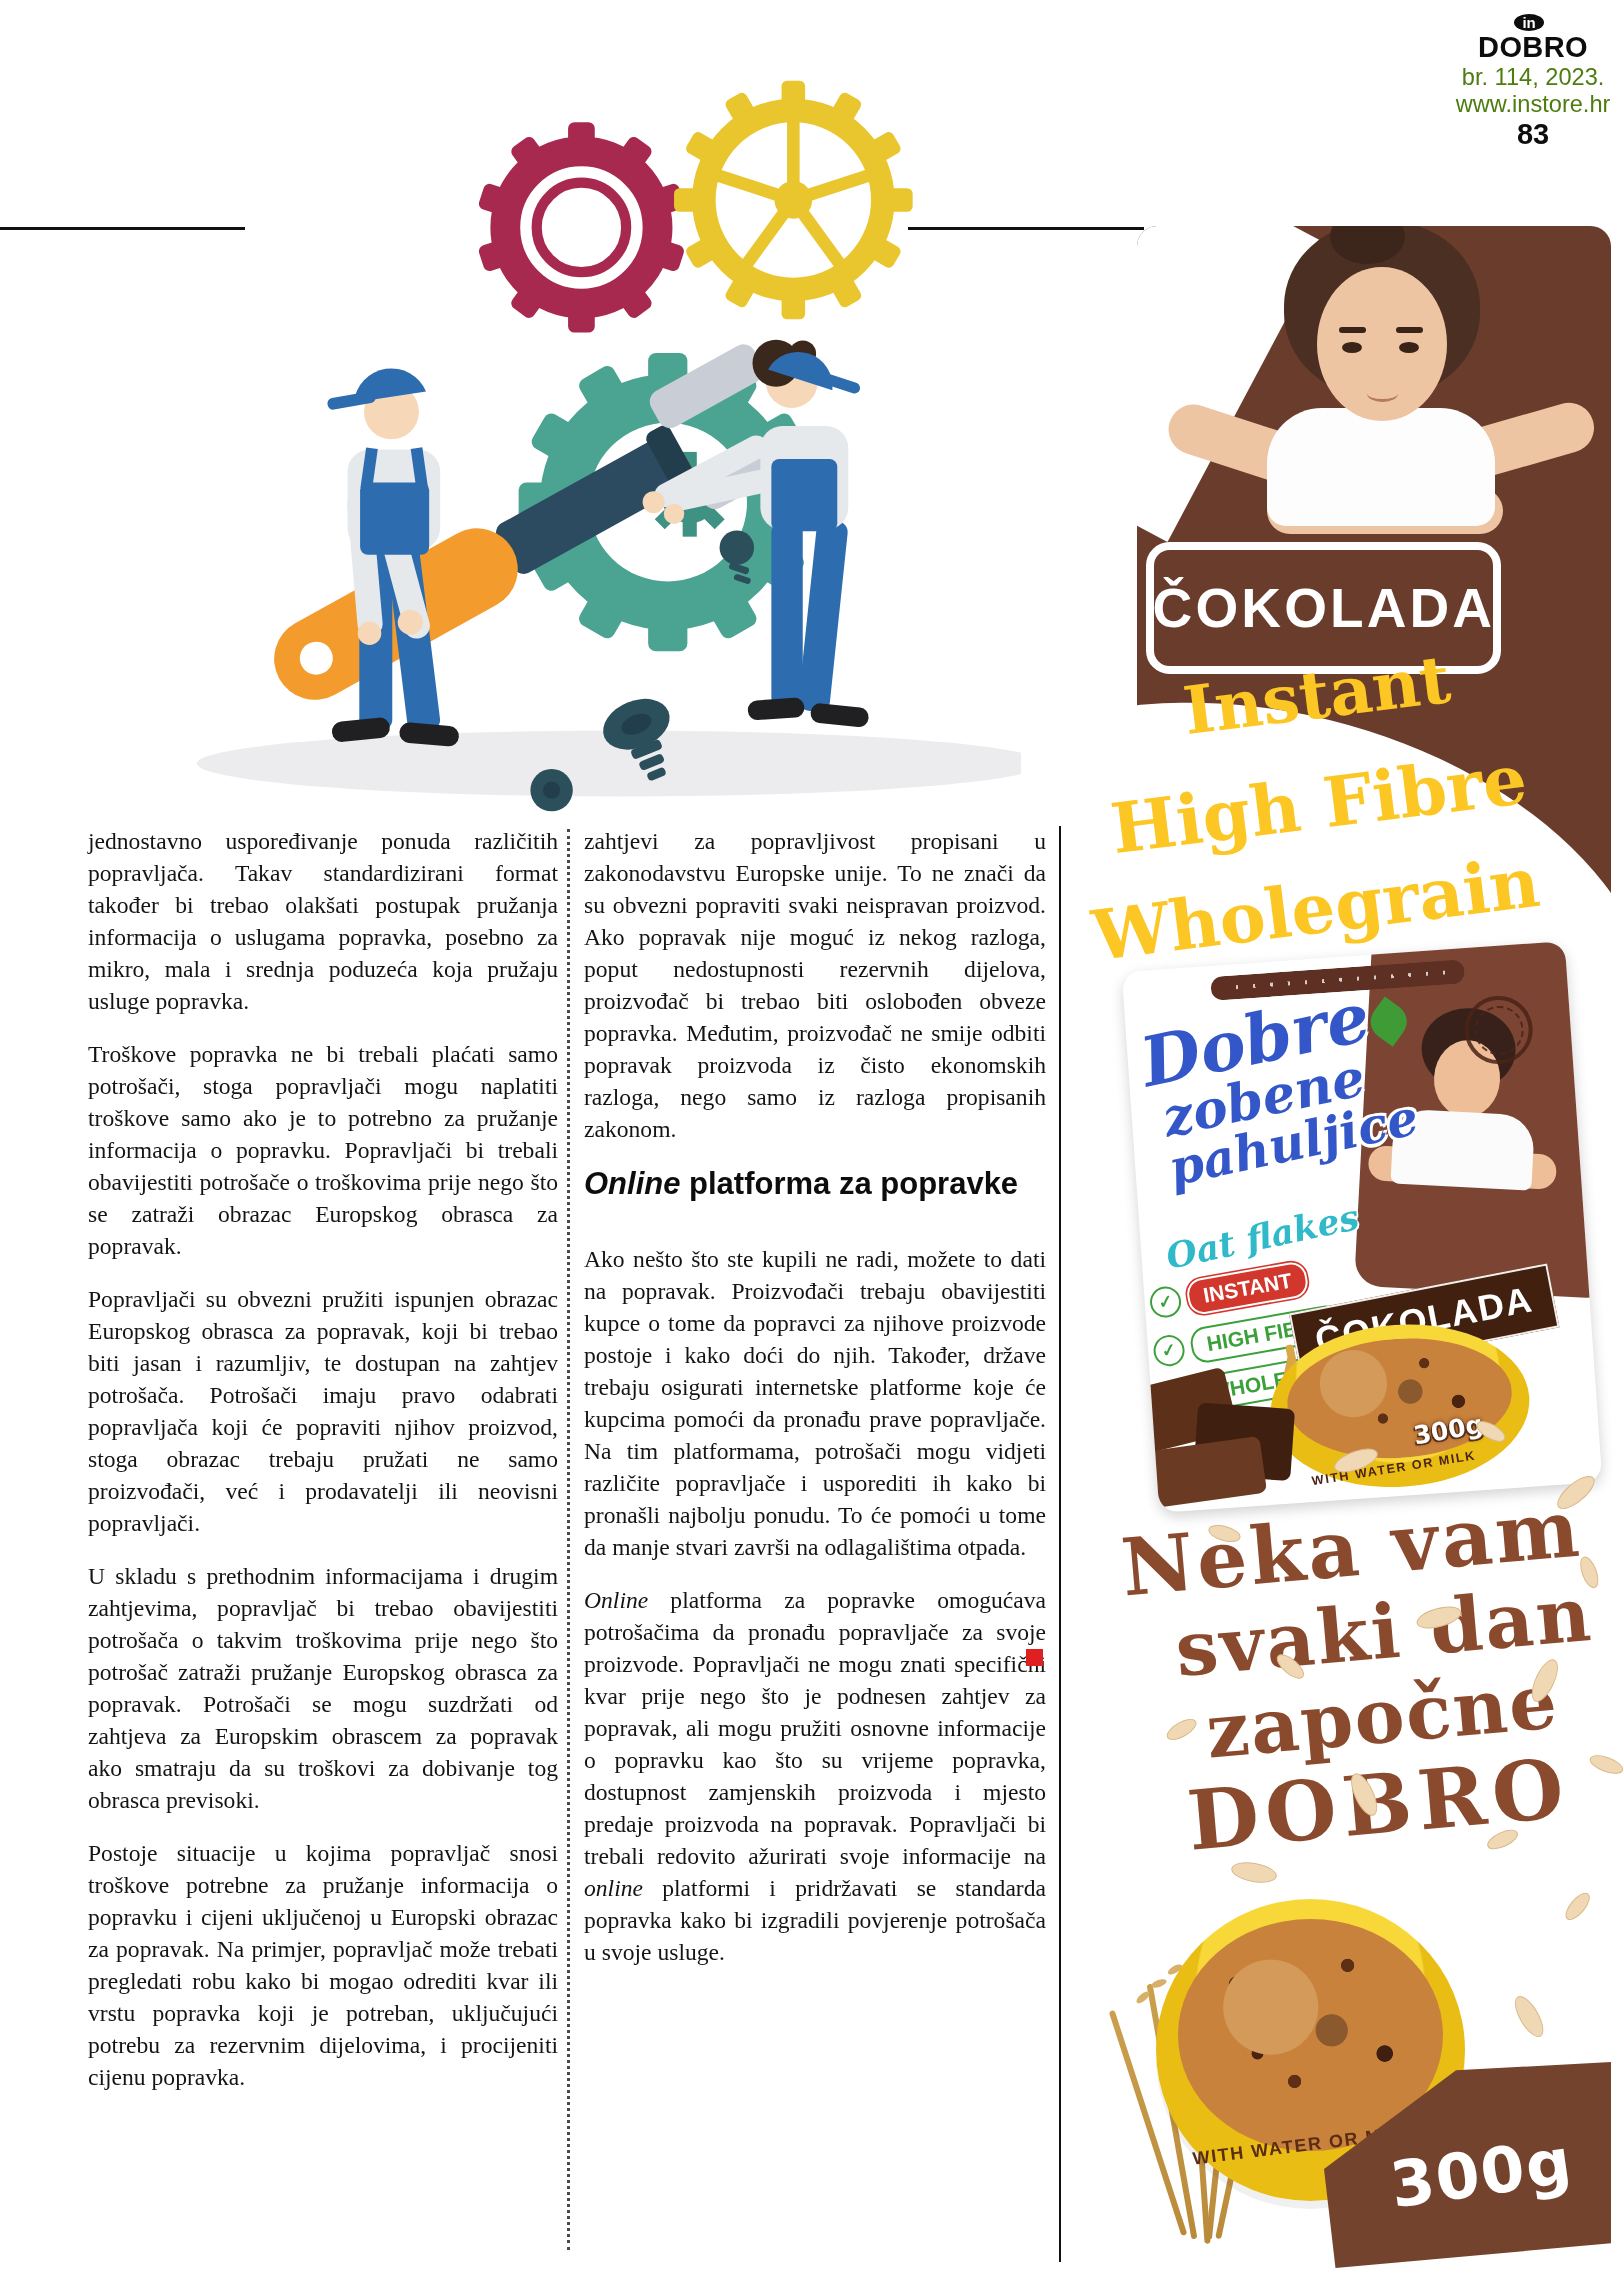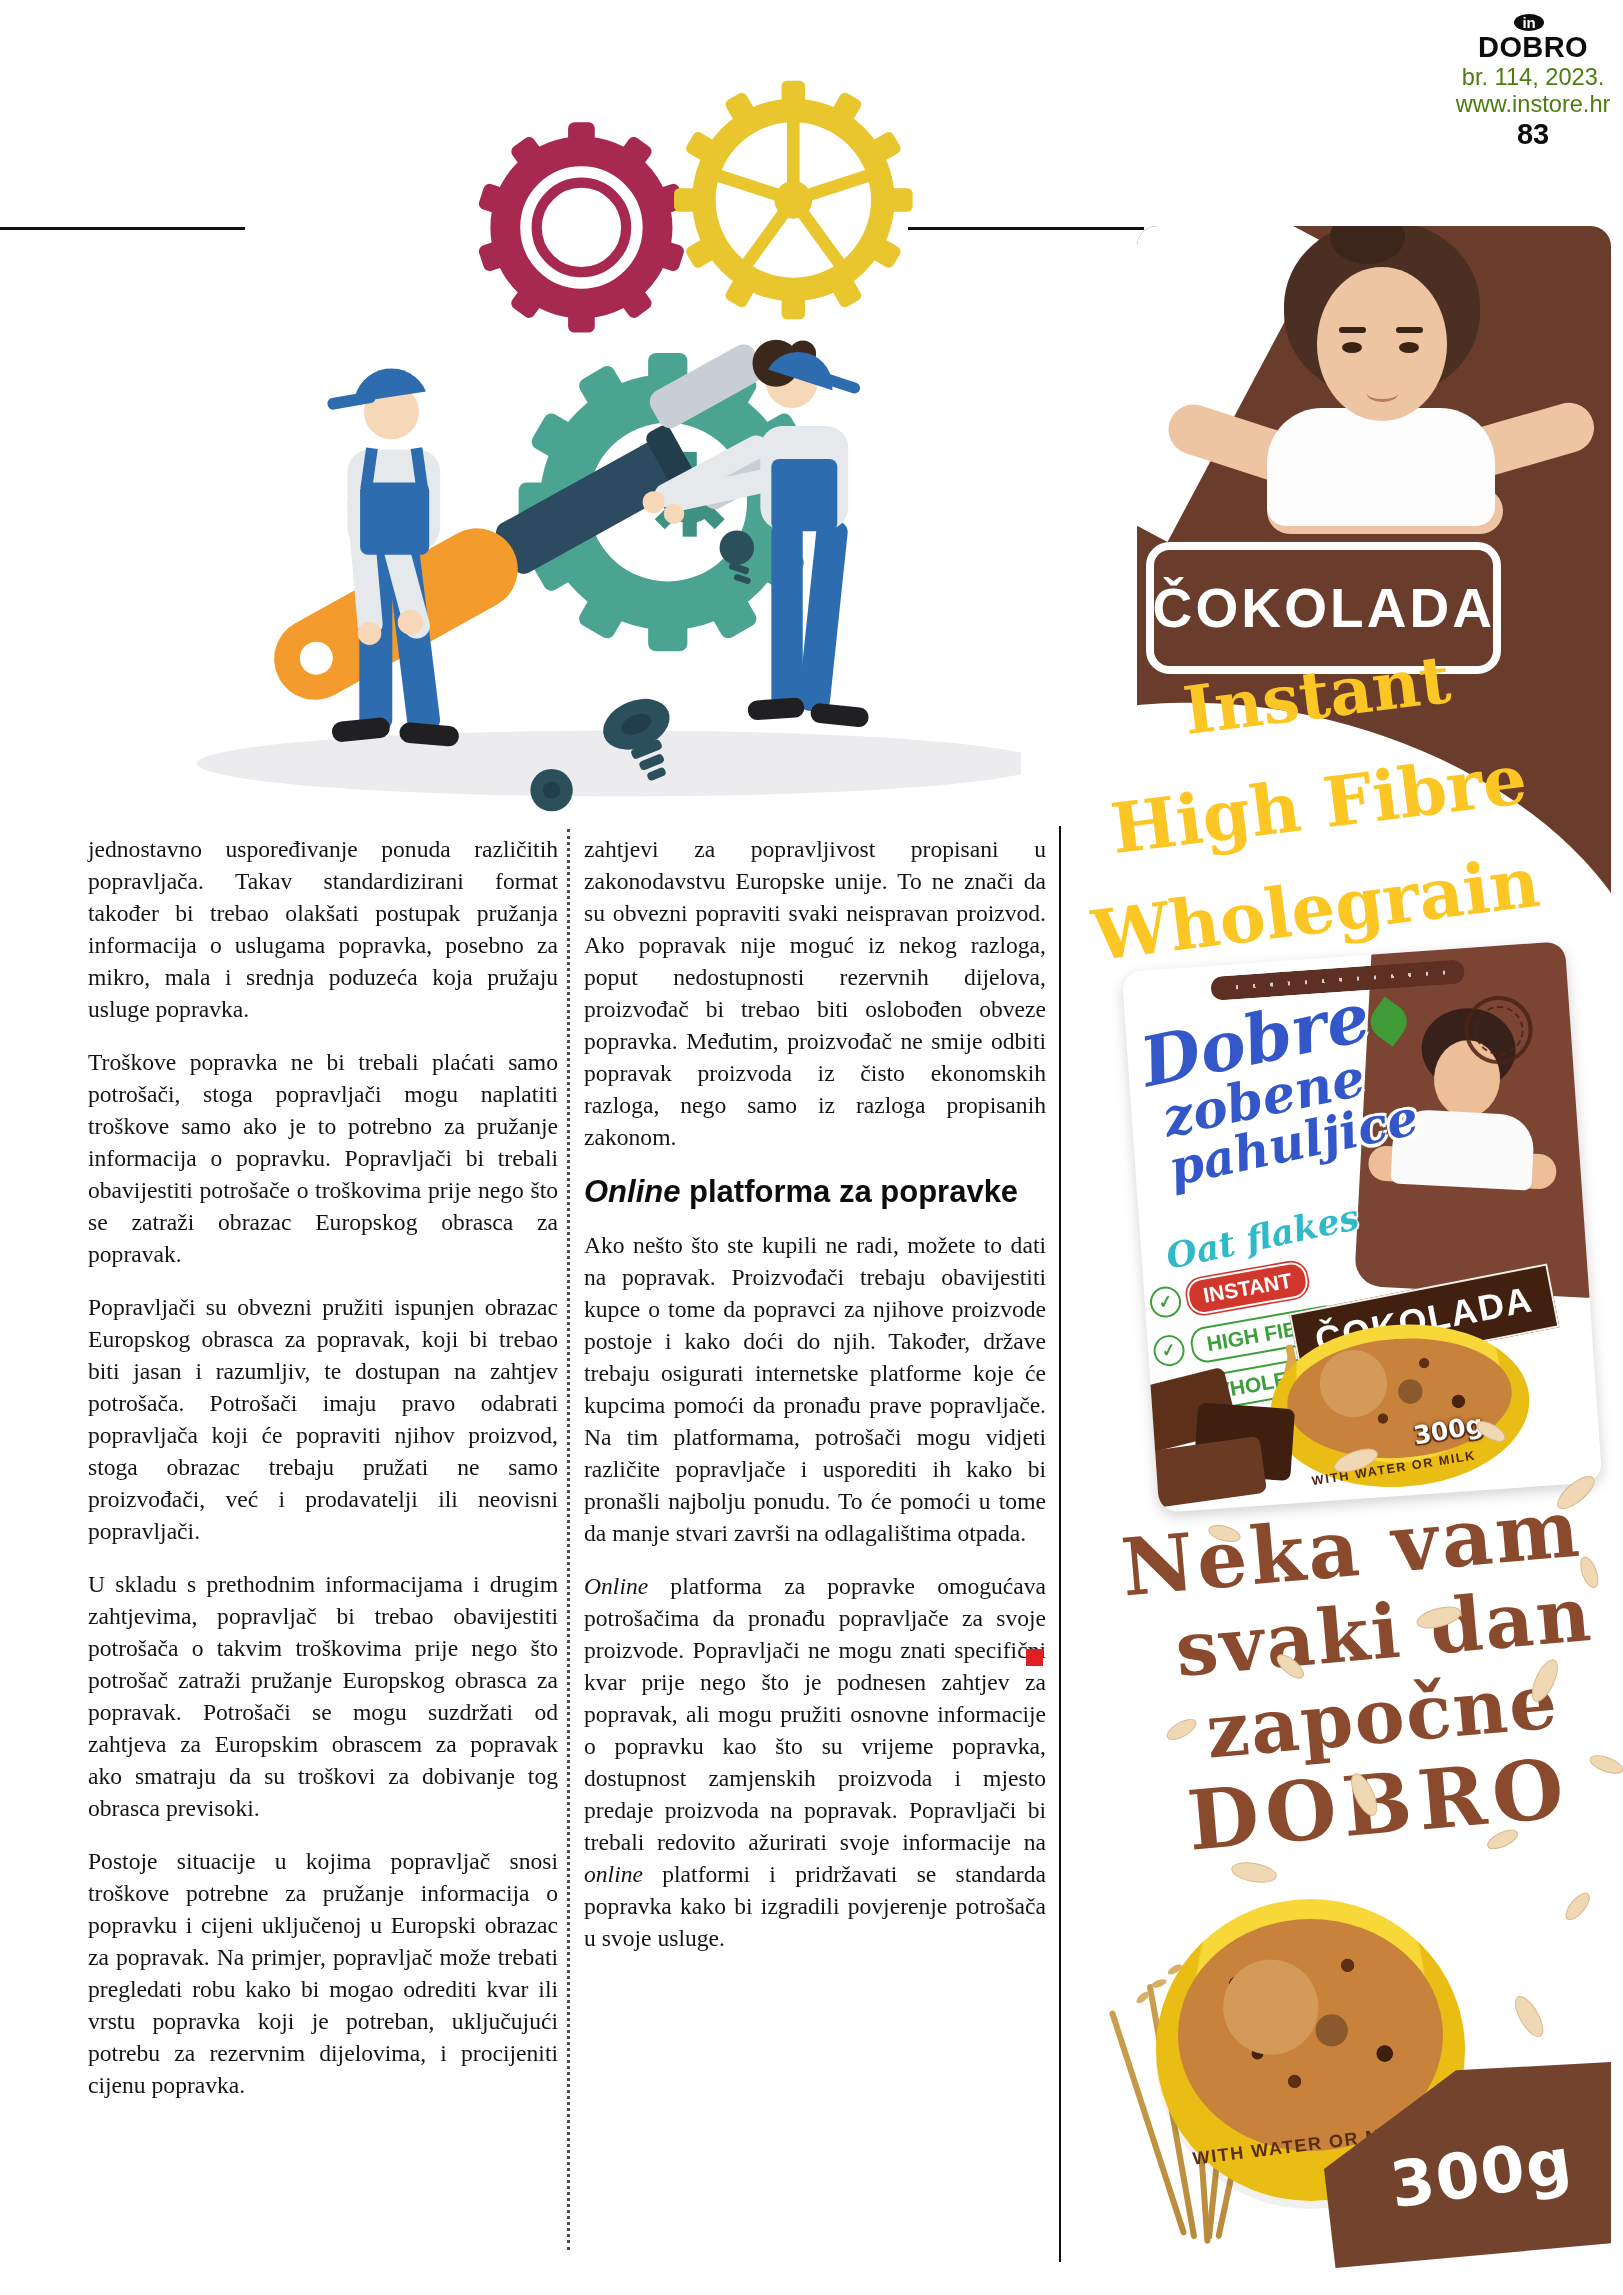--- a/index.html
+++ b/index.html
@@ -21,27 +21,27 @@
   
   .rule{position:absolute;top:227px;height:3.1px;background:#111;}
   .rule-left{left:0;width:245px;}
   .rule-right{left:908px;width:236px;}
 
   
   .illo{position:absolute;left:134px;top:43px;width:887px;height:777px;}
 
   
   .col{position:absolute;top:825px;font-size:23.6px;line-height:32px;text-align:justify;hyphens:auto;}
-  .col p{margin:8px 0 21px 0;}
+  .col p{margin:0 0 21px 0;}
   .col-left{left:88px;width:470px;}
   .col-right{left:584px;width:462px;}
   .divider-dotted{position:absolute;left:567px;top:829px;height:1421px;width:0;
                   border-left:3.1px dotted #4a4a4a;}
   .divider-solid{position:absolute;left:1059px;top:826px;height:1436px;width:2.4px;background:#111;}
-  .subhead{font:bold 31px "Liberation Sans",sans-serif;color:#0d0d0d;margin:11px 0 19px 0;text-align:left;}
+  .subhead{font:bold 31px "Liberation Sans",sans-serif;color:#0d0d0d;margin:11px 0 41px 0;text-align:left;}
   .subhead .it{font-style:italic;}
   .it{font-style:italic;}
   .end-marker{position:absolute;left:1026px;top:1649px;width:16.5px;height:16.5px;background:#e02020;}
 
   
   .ad{position:absolute;left:1137px;top:226px;width:474px;height:2069px;}
   .ad-brown{position:absolute;left:0;top:0;width:474px;height:711px;background:#6a3c2c;
             border-radius:20.4px 20.4px 0 0;overflow:hidden;}
   .ad-notch{position:absolute;left:-134px;top:-63px;width:259px;height:338px;background:#fff;
             transform:rotate(28deg);}

